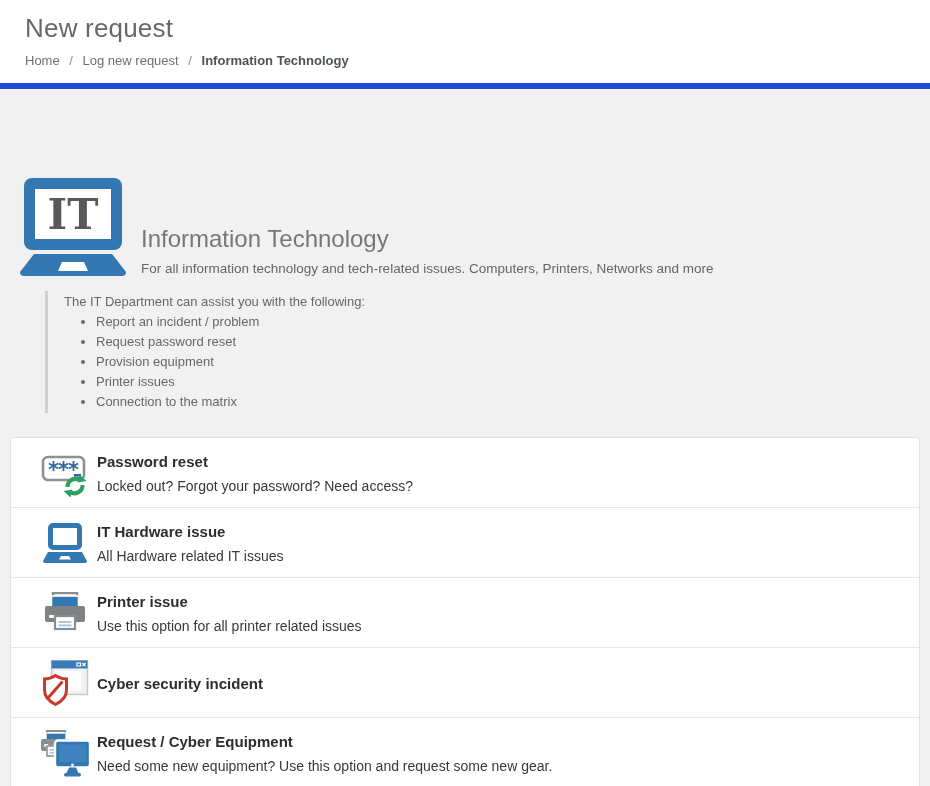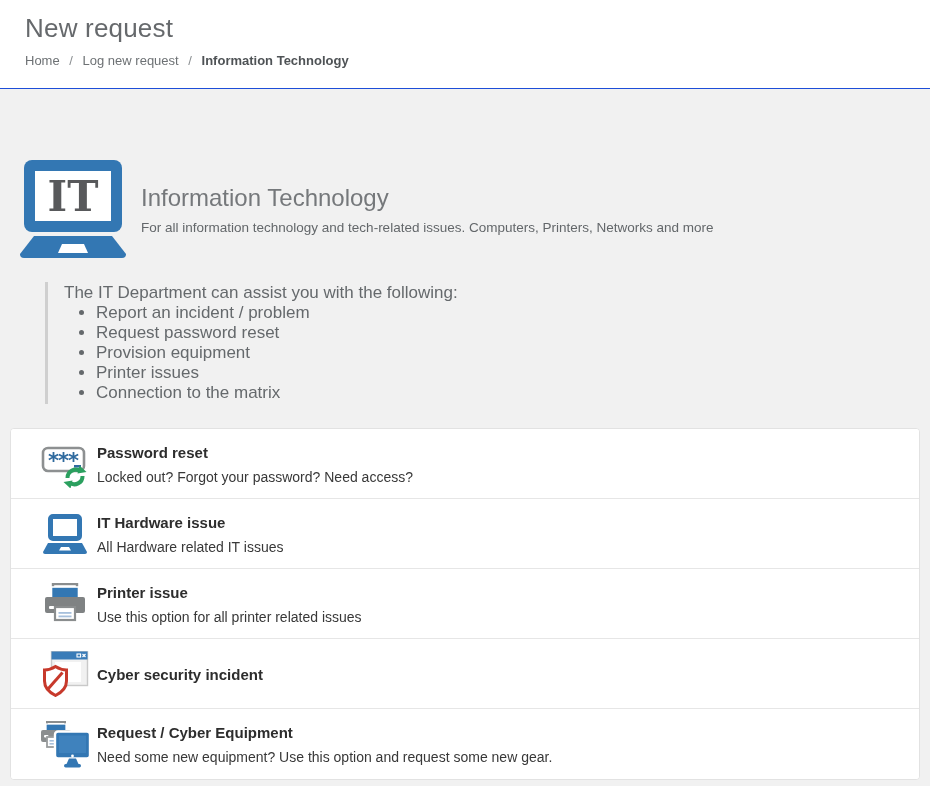--- a/index.html
+++ b/index.html
@@ -8,21 +8,21 @@
     font-family: "Liberation Sans", "DejaVu Sans", sans-serif;
     background: #f1f1f1;
     color: #333;
   }
 
   
   .page-header {
     background: #ffffff;
     height: 89px;
     padding: 13px 25px 0 25px;
-    border-bottom: 1px solid #1d4ed8;
+    border-bottom: 6px solid #1d4ed8;
   }
   .page-title {
     font-size: 26px;
     font-weight: 400;
     color: #66696c;
     letter-spacing: .2px;
   }
   .breadcrumb {
     margin-top: 9px;
     font-size: 13px;
@@ -32,43 +32,44 @@
     color: #6d7174;
     text-decoration: none;
     cursor: pointer;
   }
   .breadcrumb .sep { margin: 0 6px; color: #8a8e91; }
   .breadcrumb .current { font-weight: 700; color: #4f5356; }
 
   
   .category-header {
     display: flex;
-    align-items: center;
+    align-items: flex-end;
     padding: 71px 20px 0 20px;
+    margin-top: 18px;
   }
   .cat-icon { width: 106px; height: 98px; flex: 0 0 106px; }
   .cat-text { margin-left: 15px; padding-top: 0; }
   .cat-title {
     font-size: 24px;
     font-weight: 400;
     color: #75787b;
     line-height: 30px;
   }
   .cat-desc {
     margin-top: 7px;
     font-size: 13.5px;
     color: #63676a;
   }
 
   
   .info-panel {
-    margin: 24px 0 0 45px;
+    margin: 15px 0 0 45px;
     border-left: 3px solid #cfcfcf;
     padding: 1px 0 1px 16px;
-    font-size: 17px;
+    font-size: 13px;
     color: #65696c;
     line-height: 20px;
     max-width: 700px;
   }
   .info-panel ul { margin: 0 0 0 32px; }
   .info-panel li { line-height: 20px; }
   .info-panel .foot { margin-top: 16px; }
 
   
   .card {

